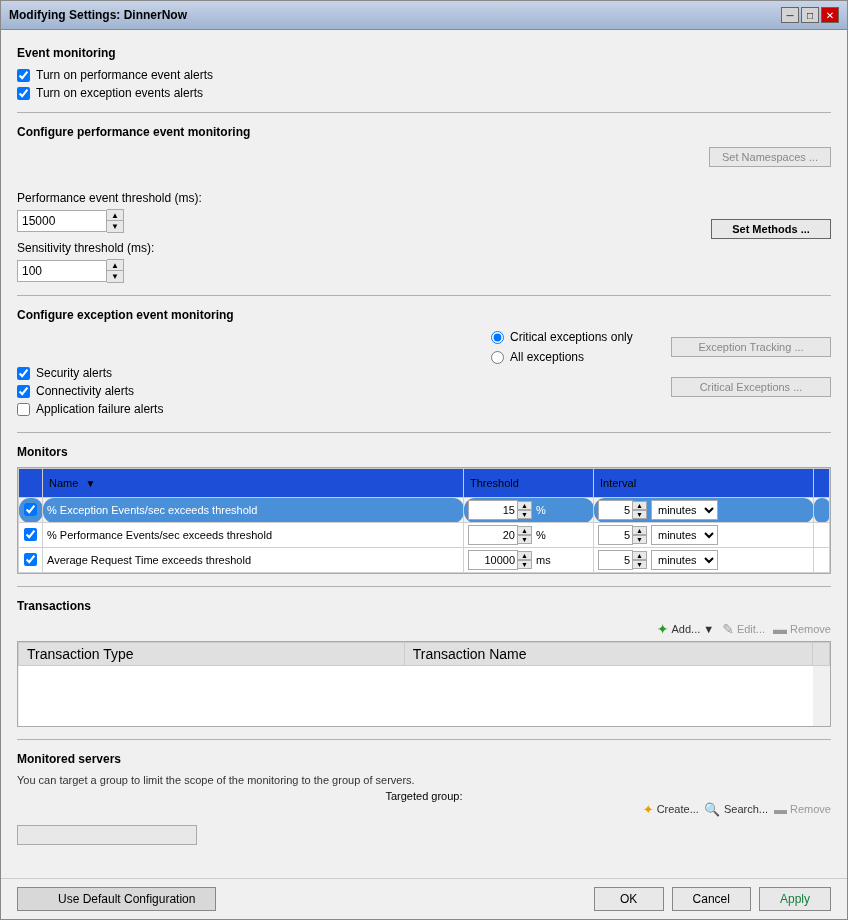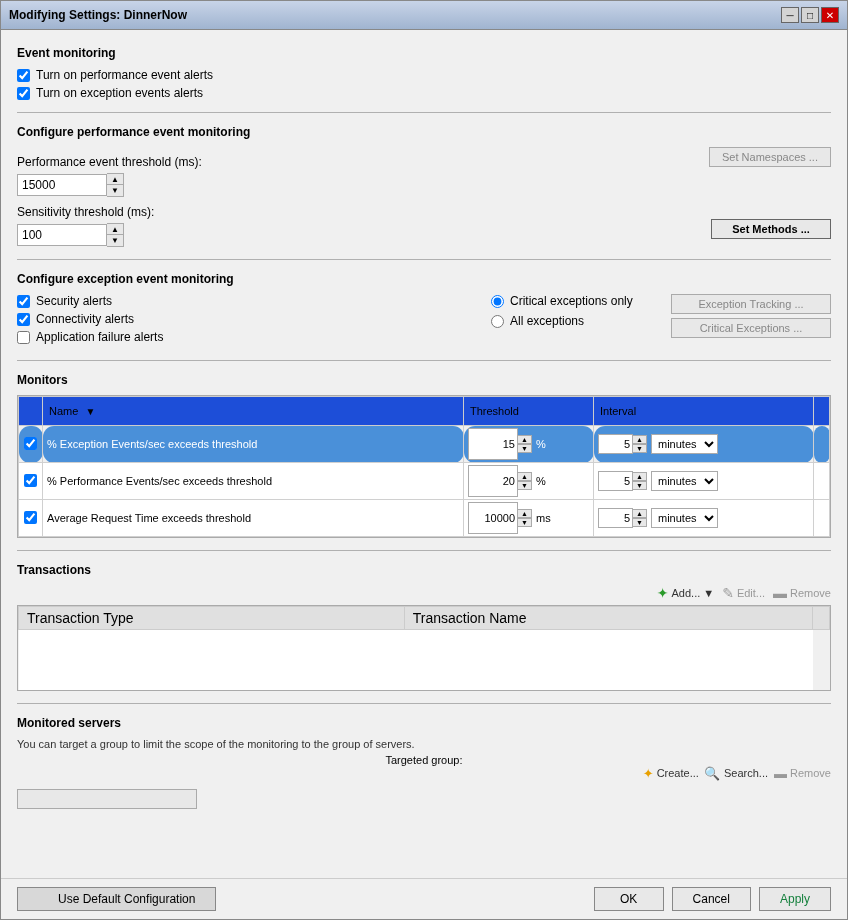--- a/index.html
+++ b/index.html
@@ -28,38 +28,38 @@
     .spinner-btns { display: flex; flex-direction: column; border: 1px solid #aaa; border-left: none; }
     .spinner-btn { width: 16px; height: 11px; background: #e8e8e8; border: none; font-size: 8px; display: flex; align-items: center; justify-content: center; cursor: pointer; border-bottom: 1px solid #aaa; }
     .spinner-btn:last-child { border-bottom: none; }
 
     .right-buttons { display: flex; flex-direction: column; gap: 4px; align-items: flex-end; }
     .action-btn { padding: 3px 12px; background: #e8e8e8; border: 1px solid #aaa; font-size: 11px; cursor: pointer; min-width: 120px; }
     .action-btn:disabled, .action-btn.disabled { color: #888; }
     .action-btn.active { font-weight: bold; border-color: #666; margin-top: 48px; }
 
     .two-col { display: flex; justify-content: space-between; align-items: flex-start; }
-    .left-col { flex: 1; }
+    .left-col { flex: 1; margin-top: 36px; }
     .right-col { width: 160px; }
     .radio-row { display: flex; align-items: center; gap: 6px; }
     .radio-row input[type="radio"] { width: 13px; height: 13px; }
 
-    .exception-buttons { display: flex; flex-direction: column; gap: 4px; }
+    .exception-buttons { display: flex; flex-direction: column; gap: 20px; margin-top: 7px; }
 
     
     .monitors-section { margin-top: 4px; }
     .monitors-table-container { border: 1px solid #aaa; margin-top: 4px; }
     .monitors-table { width: 100%; border-collapse: collapse; }
     .monitors-table th { background: #1d4ed8; border: 1px solid #ccc; padding: 8px 6px; text-align: left; font-weight: normal; font-size: 11px; }
     .monitors-table td { border: 1px solid #d0d0d0; padding: 2px 4px; font-size: 11px; }
     .monitors-table tr.selected td { background: #4a90d9; color: white; border-radius: 11px; }
     .monitors-table tr:not(.selected) td { background: white; }
 
     .threshold-cell { display: flex; align-items: center; }
-    .threshold-input { width: 50px; height: 20px; border: 1px solid #aaa; text-align: right; font-size: 11px; padding: 15px 2px; }
+    .threshold-input { width: 50px; height: 20px; border: 1px solid #aaa; text-align: right; font-size: 11px; padding: 9px 2px; }
     .threshold-spinner { display: flex; flex-direction: column; }
     .threshold-spinner .spinner-btn { width: 14px; height: 9px; font-size: 7px; border: 1px solid #aaa; border-left: none; }
     .unit-label { margin-left: 4px; font-size: 11px; }
 
     .interval-cell { display: flex; align-items: center; }
     .interval-input { width: 35px; height: 20px; border: 1px solid #aaa; text-align: right; font-size: 11px; padding: 1px 2px; }
     .interval-select { height: 20px; border: 1px solid #aaa; font-size: 11px; margin-left: 4px; padding: 0 2px; background: white; }
 
     
     .transactions-section { margin-top: 4px; }

